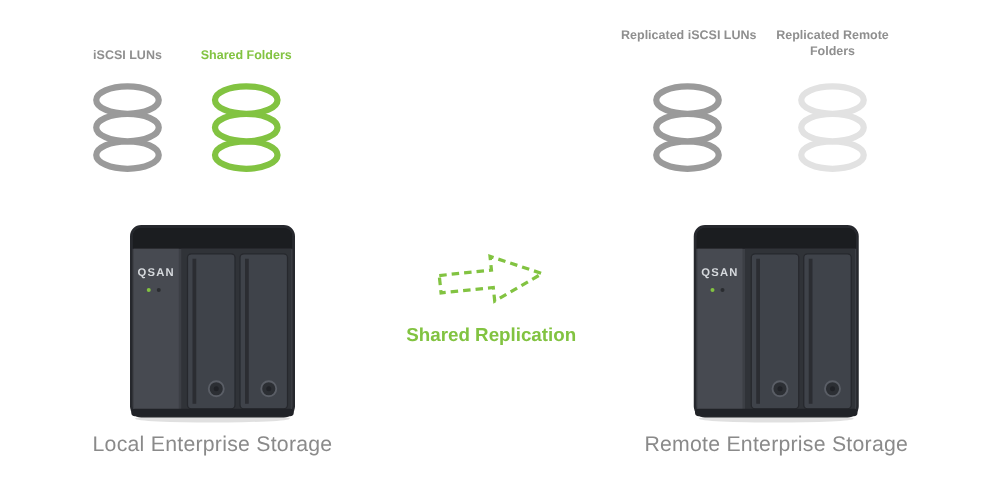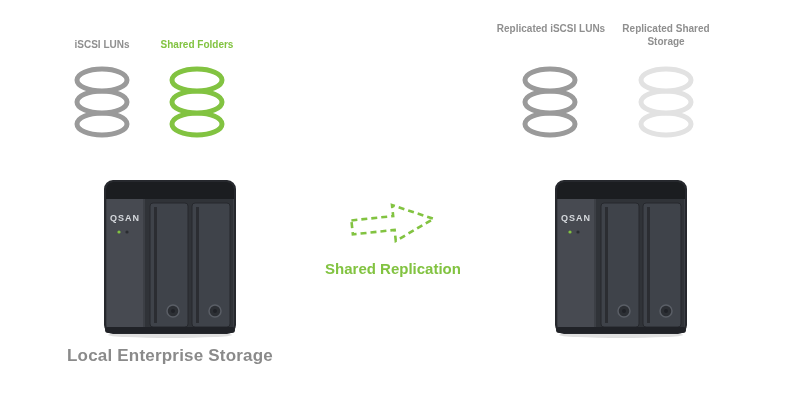--- a/index.html
+++ b/index.html
@@ -7,21 +7,21 @@
     position:relative; width:795px; height:400px; background:#ffffff;
     font-family:"Liberation Sans", sans-serif; overflow:hidden;
   }
   .abs { position:absolute; }
   .lbl {
     position:absolute; font-weight:bold; font-size:10px; line-height:1.3;
     color:#8f8f8f; text-align:center;
   }
   .lbl.green { color:#82c341; }
   .caption {
-    position:absolute; font-weight:bold; font-size:17px; color:#8a8a8a;
+    position:absolute; font-weight:normal; font-size:17px; color:#8a8a8a;
     text-align:center; width:300px; letter-spacing:0.2px;
   }
   .arrow-label {
     position:absolute; font-weight:bold; font-size:15px; color:#82c341;
     text-align:center; width:180px;
   }
   svg { display:block; }
   .cyl ellipse { fill:#ffffff; stroke-width:5; }
   .cyl.gray ellipse  { stroke:#9a9a9a; }
   .cyl.green ellipse { stroke:#82c341; }
@@ -73,21 +73,21 @@
   <div class="caption" style="left:20px; top:346px;">Local Enterprise Storage</div>
 
   <svg class="abs" style="left:346px; top:196px;" width="96" height="56" viewBox="0 0 96 56">
     <g transform="rotate(-6 48 28)">
       <path d="M6,20 L48,20 L48,9 L88,27 L48,45 L48,34 L6,34 Z" fill="none" stroke="#82c341" stroke-width="2.6" stroke-dasharray="6 4" stroke-linejoin="miter"></path>
     </g>
   </svg>
   <div class="arrow-label" style="left:303px; top:260px;">Shared Replication</div>
 
   <div class="lbl" style="left:496px; top:22px; width:110px;">Replicated iSCSI LUNs</div>
-  <div class="lbl" style="left:611px; top:22px; width:110px;">Replicated Shared Storage</div>
+  <div class="lbl" style="left:611px; top:22px; width:110px;">Replicated Remote Folders</div>
 
   <svg class="abs cyl gray" style="left:517px; top:66px;" width="66" height="76" viewBox="0 0 66 76">
     <ellipse cx="33" cy="58" rx="25" ry="11"></ellipse>
     <ellipse cx="33" cy="36" rx="25" ry="11"></ellipse>
     <ellipse cx="33" cy="14" rx="25" ry="11"></ellipse>
   </svg>
   <svg class="abs cyl light" style="left:633px; top:66px;" width="66" height="76" viewBox="0 0 66 76">
     <ellipse cx="33" cy="58" rx="25" ry="11"></ellipse>
     <ellipse cx="33" cy="36" rx="25" ry="11"></ellipse>
     <ellipse cx="33" cy="14" rx="25" ry="11"></ellipse>
@@ -106,14 +106,15 @@
     <rect x="97" y="28" width="38" height="124" rx="3" fill="#3f434a" stroke="#26282d"></rect>
     <rect x="59" y="32" width="3" height="116" fill="#2b2d32"></rect>
     <rect x="101" y="32" width="3" height="116" fill="#2b2d32"></rect>
     <circle cx="78" cy="136" r="6" fill="#2c2f34" stroke="#5a5e66" stroke-width="1.5"></circle>
     <circle cx="78" cy="136" r="2" fill="#202227"></circle>
     <circle cx="120" cy="136" r="6" fill="#2c2f34" stroke="#5a5e66" stroke-width="1.5"></circle>
     <circle cx="120" cy="136" r="2" fill="#202227"></circle>
     <rect x="10" y="152" width="130" height="6" rx="3" fill="#202227"></rect>
   </svg>
 
+  <div class="caption" style="left:471px; top:346px;">Remote Enterprise Storage</div>
 
 </div>
 
 </body></html>

